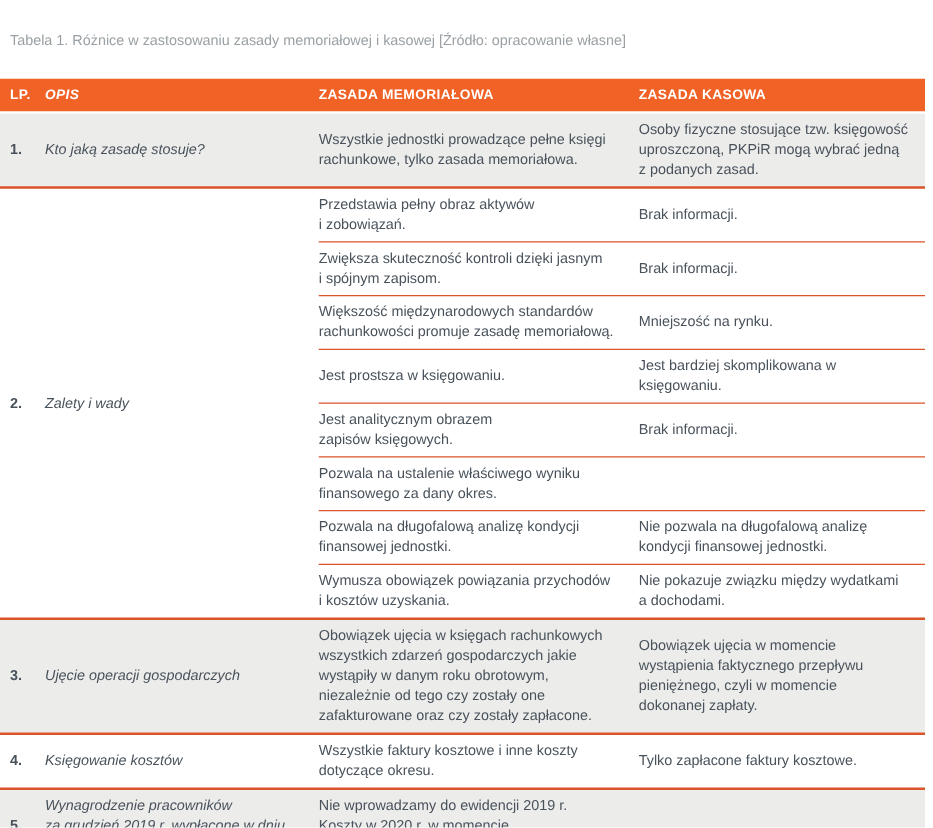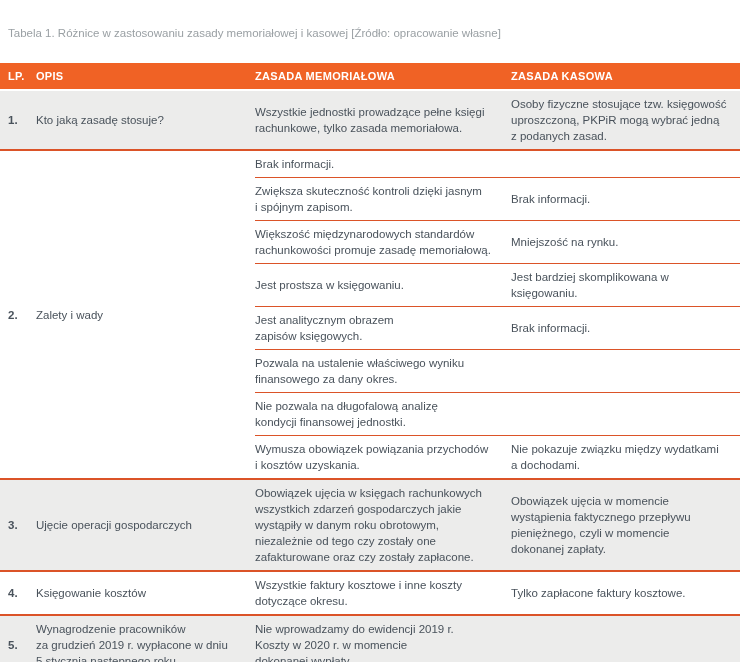--- a/index.html
+++ b/index.html
@@ -39,21 +39,21 @@
     align-items: center;
   }
   .trow.shaded { background: #ECECEB; }
 
   .cell {
     font-size: 11.5px;
     line-height: 16px;
     white-space: pre-line;
   }
   .col-lp { padding-left: 8px; font-weight: bold; }
-  .col-opis { padding: 5px 10px 5px 0; }
+  .col-opis { padding: 5px 10px 5px 0; font-style: italic; }
 
   .subrows { display: flex; flex-direction: column; justify-content: flex-end; }
   .subrow {
     display: grid;
     grid-template-columns: 256px 1fr;
     align-items: center;
   }
   .subrow .cell { padding: 5px 10px 5px 0; }
 
   .subdivider { border-top: 1px solid #DB5328; }
@@ -85,20 +85,22 @@
 z podanych zasad.</div>
             </div>
           </div>
         </div>
         <div class="row-divider"></div>
         <div class="trow">
           <div class="cell col-lp">2.</div>
           <div class="cell col-opis">Zalety i wady</div>
           <div class="subrows">
             <div class="subrow">
+              <div class="cell col-mem">Przedstawia pełny obraz aktywów
+i zobowiązań.</div>
               <div class="cell col-kas">Brak informacji.</div>
             </div>
             <div class="subdivider"></div>
             <div class="subrow">
               <div class="cell col-mem">Zwiększa skuteczność kontroli dzięki jasnym
 i spójnym zapisom.</div>
               <div class="cell col-kas">Brak informacji.</div>
             </div>
             <div class="subdivider"></div>
             <div class="subrow">
@@ -117,20 +119,22 @@
 zapisów księgowych.</div>
               <div class="cell col-kas">Brak informacji.</div>
             </div>
             <div class="subdivider"></div>
             <div class="subrow">
               <div class="cell col-mem">Pozwala na ustalenie właściwego wyniku
 finansowego za dany okres.</div>
             </div>
             <div class="subdivider"></div>
             <div class="subrow">
+              <div class="cell col-mem">Pozwala na długofalową analizę kondycji
+finansowej jednostki.</div>
               <div class="cell col-kas">Nie pozwala na długofalową analizę
 kondycji finansowej jednostki.</div>
             </div>
             <div class="subdivider"></div>
             <div class="subrow">
               <div class="cell col-mem">Wymusza obowiązek powiązania przychodów
 i kosztów uzyskania.</div>
               <div class="cell col-kas">Nie pokazuje związku między wydatkami
 a dochodami.</div>
             </div>

